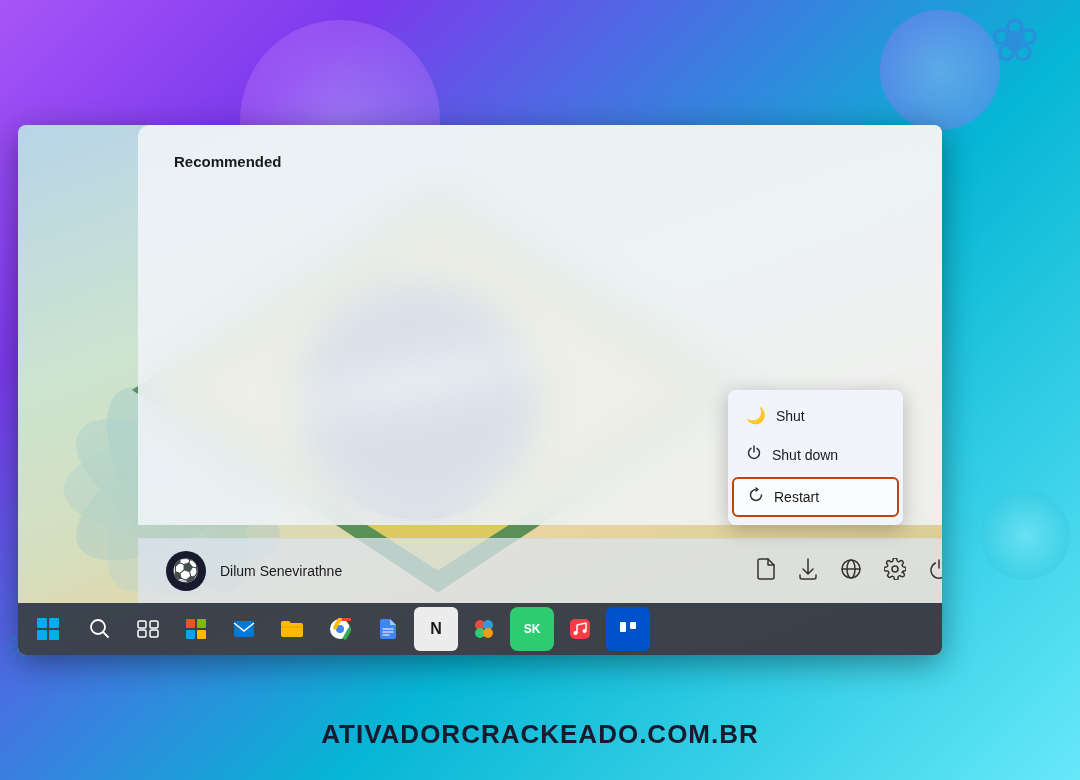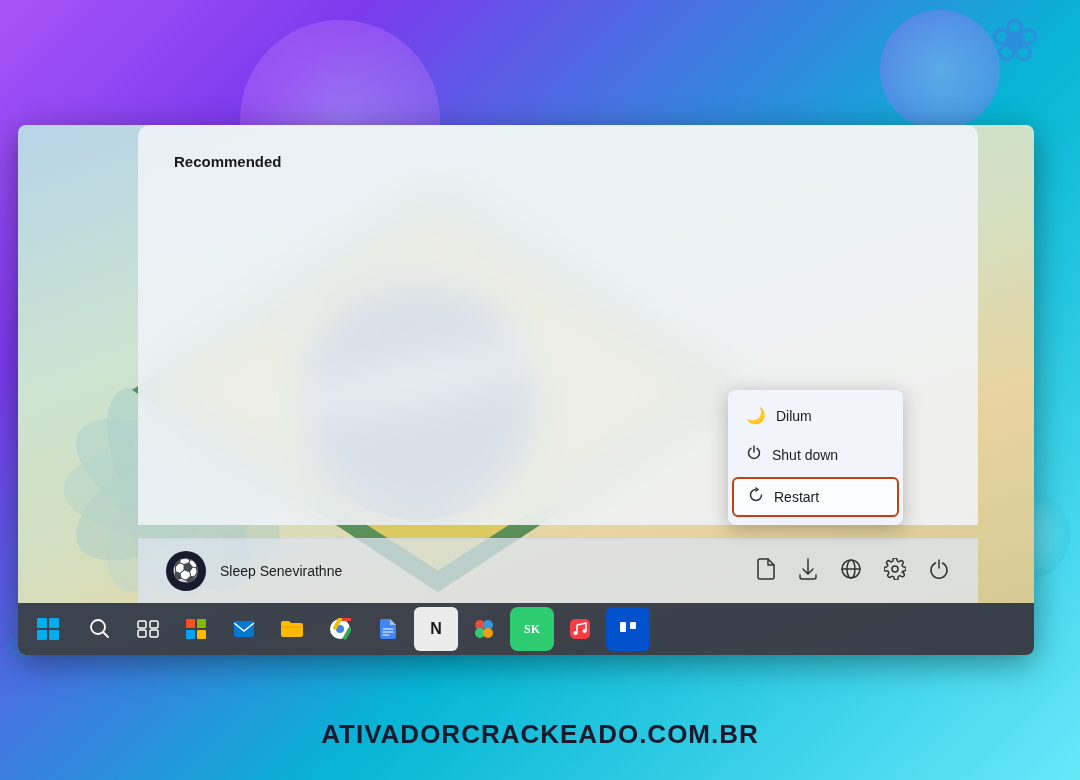--- a/index.html
+++ b/index.html
@@ -32,21 +32,21 @@
       width: 90px; height: 90px;
       background: radial-gradient(circle, #a5f3fc, #06b6d4);
       bottom: 200px; right: 10px;
     }
 
     
     .screenshot-wrapper {
       position: absolute;
       top: 125px;
       left: 18px;
-      width: 1016px;
+      width: 924px;
       height: 530px;
       border-radius: 8px;
       overflow: hidden;
       box-shadow: 0 8px 32px rgba(0,0,0,0.4);
       padding-left: 48px;
     }
 
     
     .wallpaper {
       position: absolute;
@@ -315,21 +315,21 @@
   <div class="start-menu">
     <div class="recommended-section">
       <div class="recommended-title">Recommended</div>
     </div>
   </div>
 
   <div class="power-menu">
 
     <div class="power-menu-item">
       <span class="power-icon">🌙</span>
-      <span>Dilum</span>
+      <span>Shut</span>
     </div>
 
     <div class="power-menu-item">
       <span class="power-icon">
         <svg width="16" height="16" viewBox="0 0 16 16" fill="none" xmlns="http://www.w3.org/2000/svg">
           <path d="M8 1v6" stroke="#333" stroke-width="1.5" stroke-linecap="round"></path>
           <path d="M5 3.3A5.5 5.5 0 1 0 11 3.3" stroke="#333" stroke-width="1.5" stroke-linecap="round" fill="none"></path>
         </svg>
       </span>
       <span>Shut down</span>
@@ -344,21 +344,21 @@
       </span>
       <span>Restart</span>
     </div>
   </div>
 
   <div class="user-bar">
     <div class="user-info">
       <div class="user-avatar">
         <span>⚽</span>
       </div>
-      <span class="user-name">Sleep Senevirathne</span>
+      <span class="user-name">Dilum Senevirathne</span>
     </div>
     <div class="user-actions">
       <span class="user-action-icon">
         <svg width="20" height="22" viewBox="0 0 20 22" fill="none" xmlns="http://www.w3.org/2000/svg">
           <path d="M12 1H4a2 2 0 0 0-2 2v16a2 2 0 0 0 2 2h12a2 2 0 0 0 2-2V7l-6-6z" stroke="#333" stroke-width="1.5" stroke-linecap="round" stroke-linejoin="round" fill="none"></path>
           <path d="M12 1v6h6" stroke="#333" stroke-width="1.5" stroke-linecap="round" stroke-linejoin="round" fill="none"></path>
         </svg>
       </span>
       <span class="user-action-icon">
         <svg width="20" height="22" viewBox="0 0 20 22" fill="none" xmlns="http://www.w3.org/2000/svg">
@@ -463,21 +463,21 @@
     <div class="taskbar-icon">
       <svg width="22" height="22" viewBox="0 0 22 22" fill="none" xmlns="http://www.w3.org/2000/svg">
         <circle cx="7" cy="7" r="5" fill="#e74c3c"></circle>
         <circle cx="15" cy="7" r="5" fill="#3498db"></circle>
         <circle cx="7" cy="15" r="5" fill="#2ecc71"></circle>
         <circle cx="15" cy="15" r="5" fill="#f39c12"></circle>
       </svg>
     </div>
 
     <div class="taskbar-icon" style="background:#2ecc71;border-radius:8px;">
-      <span style="font-size:12px;font-weight:700;color:white;font-family:Liberation Serif, serif;">SK</span>
+      <span style="font-size:12px;font-weight:700;color:white;">SK</span>
     </div>
 
     <div class="taskbar-icon">
       <svg width="22" height="22" viewBox="0 0 22 22" fill="none" xmlns="http://www.w3.org/2000/svg">
         <rect x="1" y="1" width="20" height="20" rx="5" fill="#fc3c44"></rect>
         <path d="M8 15V7l9-2v8" stroke="white" stroke-width="1.5" stroke-linecap="round" stroke-linejoin="round" fill="none"></path>
         <circle cx="6.5" cy="15" r="2" fill="white"></circle>
         <circle cx="15.5" cy="13" r="2" fill="white"></circle>
       </svg>
     </div>

